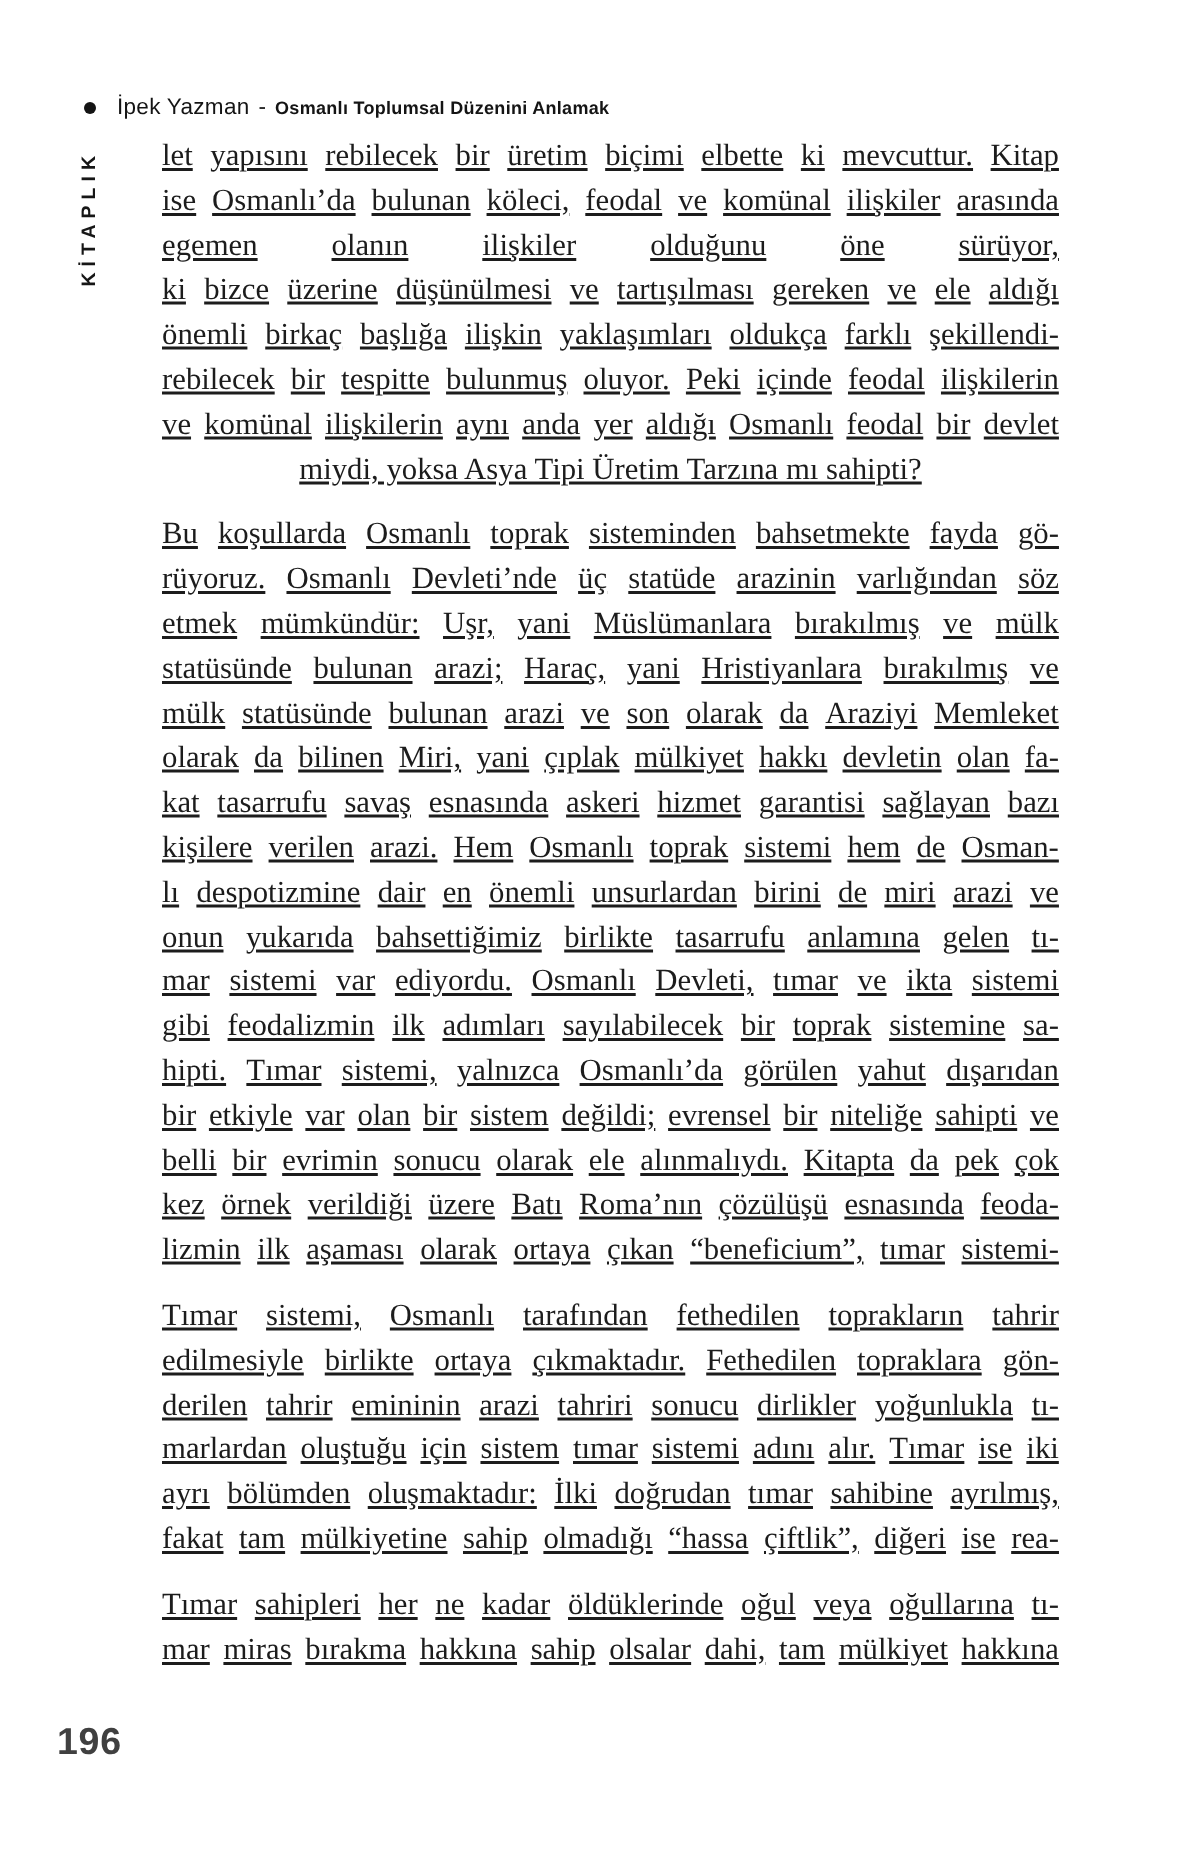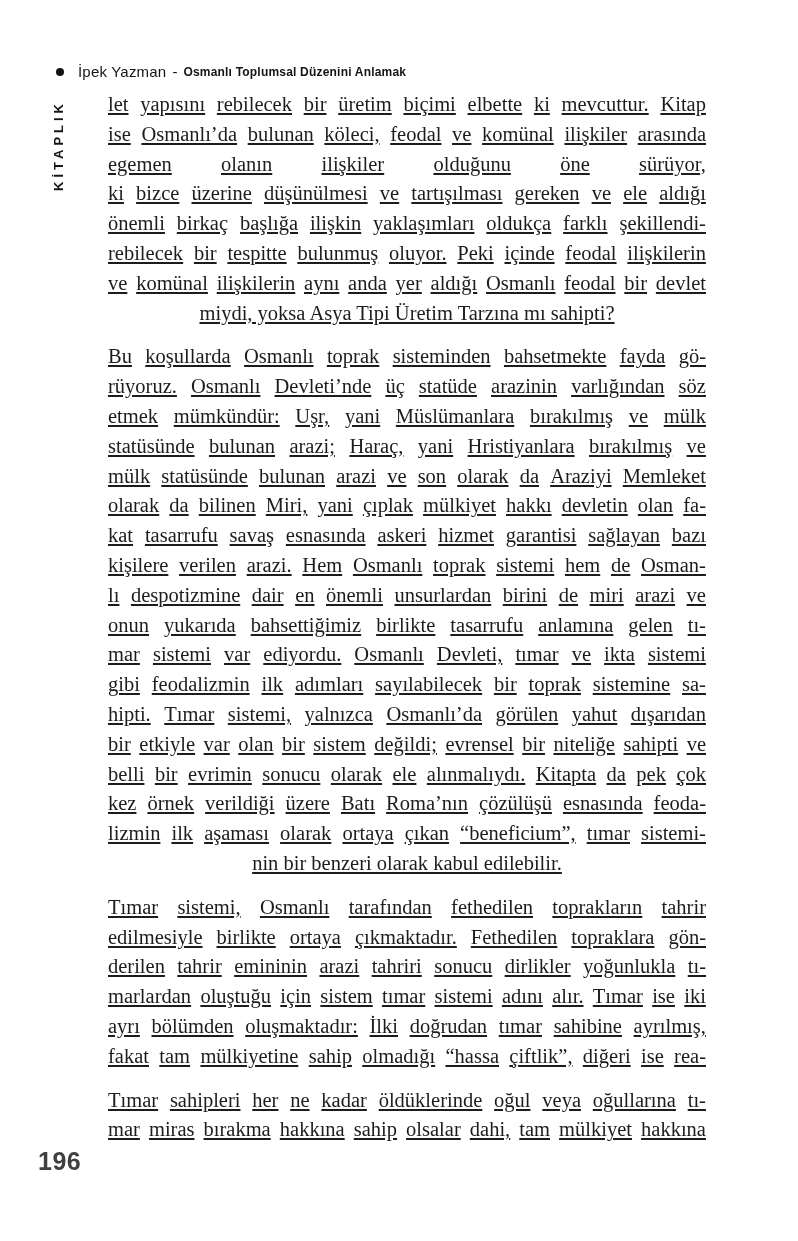--- a/index.html
+++ b/index.html
@@ -392,21 +392,20 @@
           <span>lizmin</span>
           <span>ilk</span>
           <span>aşaması</span>
           <span>olarak</span>
           <span>ortaya</span>
           <span>çıkan</span>
           <span>“beneficium”,</span>
           <span>tımar</span>
           <span>sistemi-</span>
         </div>
-        <div class="text-line-last">nin bir benzeri olarak kabul edilebilir.</div>
       </div>
       <div class="paragraph">
         <div class="text-line">
           <span>Tımar</span>
           <span>sistemi,</span>
           <span>Osmanlı</span>
           <span>tarafından</span>
           <span>fethedilen</span>
           <span>toprakların</span>
           <span>tahrir</span>

